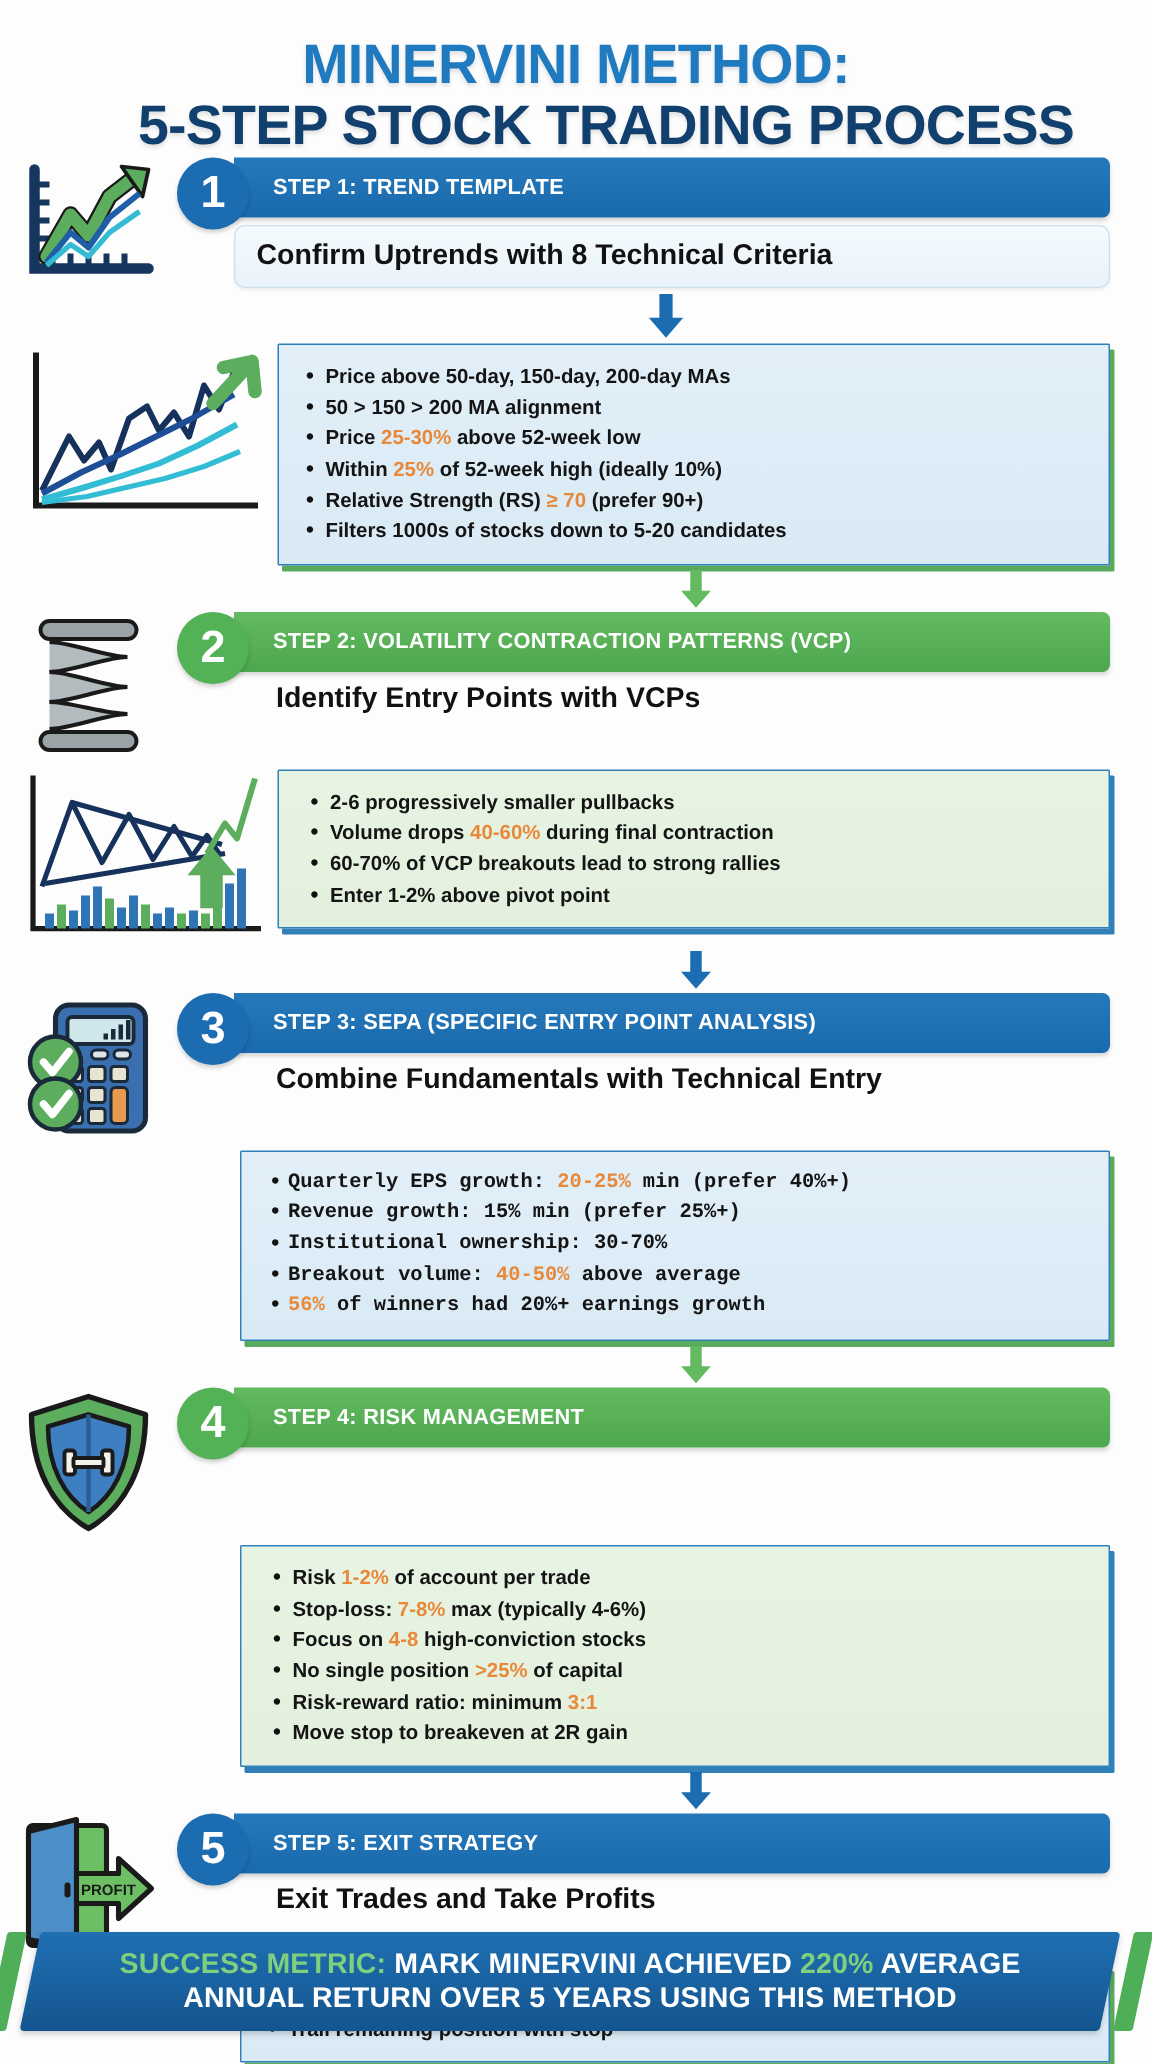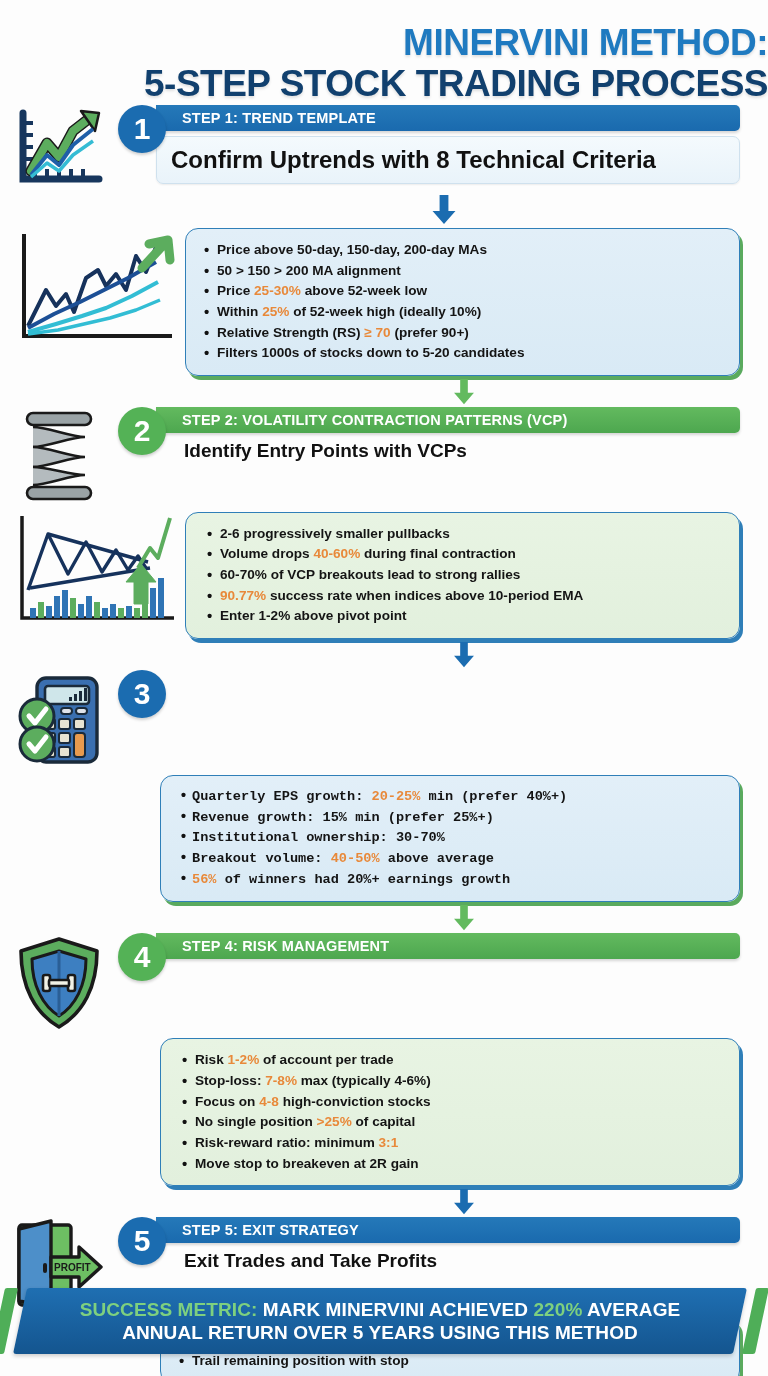--- a/index.html
+++ b/index.html
@@ -6,21 +6,21 @@
   body {
     width: 768px; height: 1376px;
     background: #ffffff;
     font-family: "Liberation Sans", sans-serif;
     overflow: hidden;
     position: relative;
   }
   .page { width: 768px; height: 1376px; position: relative; background: #fdfdfd; }
 
   
-  .title-block { padding-top: 22px; text-align: right; }
+  .title-block { padding-top: 22px; text-align: center; }
   .title-line1 {
     font-size: 37px; font-weight: 800; letter-spacing: -0.5px;
     color: #1f7ac0; line-height: 1.12;
     text-shadow: 0 2px 3px rgba(0,0,0,0.12);
   }
   .title-line2 {
     font-size: 37px; font-weight: 800; letter-spacing: -0.5px;
     color: #11406e; line-height: 1.12;
     text-shadow: 0 2px 3px rgba(0,0,0,0.12);
     padding-left: 40px;
@@ -42,50 +42,50 @@
     display: flex; align-items: center; justify-content: center;
     position: relative; z-index: 4; flex: 0 0 48px;
     box-shadow: 0 2px 3px rgba(0,0,0,0.18);
   }
   .badge.blue { background: #1b6cb0; }
   .badge.green { background: #54b256; }
 
   .hdr-wrap { flex: 1; position: relative; margin-left: -10px; }
 
   .hdr-bar {
-    height: 26px; display: flex; align-items: center;
+    height: 40px; display: flex; align-items: center;
     padding-left: 26px; color: #fff;
     font-size: 14.5px; font-weight: 700; letter-spacing: 0.2px;
     border-radius: 0 5px 5px 0;
     box-shadow: 0 2px 3px rgba(0,0,0,0.16);
     position: relative; z-index: 2;
   }
   .hdr-bar.blue { background: linear-gradient(180deg,#2579b9,#1a6aae); }
   .hdr-bar.green { background: linear-gradient(180deg,#63ba5f,#4da74f); text-align: right; }
 
   .subtitle-box {
     margin-top: 5px;
     background: linear-gradient(180deg,#f4fafd,#e9f3fa);
     border: 1px solid #cfe1ee;
     border-radius: 7px;
     padding: 9px 14px;
-    font-size: 24px; font-weight: 800; color: #111;
+    font-size: 19px; font-weight: 800; color: #111;
     box-shadow: 0 1px 2px rgba(0,0,0,0.07);
   }
   .subtitle-plain {
     margin-top: 7px; padding-left: 28px;
     font-size: 19px; font-weight: 800; color: #111;
   }
 
   
   .body-row { display: flex; align-items: flex-start; }
   .illus-col { width: 185px; min-width: 185px; display: flex; justify-content: center; }
 
   .bullets {
-    flex: 1; border-radius: 13px;
+    flex: 1; border-radius: 1px;
     padding: 11px 16px 11px 18px;
     font-size: 13.6px; font-weight: 700; color: #141414;
     line-height: 1.52;
   }
   .bullets.blue-card {
     background: linear-gradient(180deg,#e2eff8,#d9eaf5);
     border: 1.6px solid #2f7fb8;
     box-shadow: 3px 4px 0 #5aaa5e;
   }
   .bullets.green-card {
@@ -252,21 +252,20 @@
 <rect x="150" y="66" width="6" height="40" fill="#2f74b5"></rect>
 </g>
 <path d="M126 92 L126 70 L118 70 L133 52 L148 70 L140 70 L140 92 Z" fill="#5cad5e" stroke="#5cad5e" stroke-width="1"></path>
 </svg>
           </div>
           <div class="bullets green-card">
             <ul>
               <li><span class="">2-6 progressively smaller pullbacks</span></li>
               <li><span class="">Volume drops </span><span class="hl">40-60%</span><span class=""> during final contraction</span></li>
               <li><span class="">60-70% of VCP breakouts lead to strong rallies</span></li>
-              <li><span class="hl">90.77%</span><span class=""> success rate when indices above 10-period EMA</span></li>
               <li><span class="">Enter 1-2% above pivot point</span></li>
             </ul>
           </div>
         </div>
         <div class="arrow" style="margin:3px 0 2px 0; padding-left:160px;">
           <svg width="26" height="26" viewBox="0 0 28 34">
   <path d="M9 0 H19 V18 H27 L14 33 L1 18 H9 Z" fill="#1b6cb0"></path>
           </svg>
         </div>
       </div>
@@ -298,20 +297,24 @@
 </g>
 <g>
 <circle cx="26" cy="44" r="17" fill="#5cad5e" stroke="#1a2a3a" stroke-width="3"></circle>
 <path d="M18 44 L24 51 L35 37" stroke="#fff" stroke-width="5" fill="none" stroke-linecap="round" stroke-linejoin="round"></path>
 <circle cx="26" cy="72" r="17" fill="#5cad5e" stroke="#1a2a3a" stroke-width="3"></circle>
 <path d="M18 72 L24 79 L35 65" stroke="#fff" stroke-width="5" fill="none" stroke-linecap="round" stroke-linejoin="round"></path>
 </g>
 </svg>
           </div>
     <div class="badge blue">3</div>
+    <div class="hdr-wrap" style="margin-right:28px;">
+      <div class="hdr-bar blue">STEP 3: SEPA (SPECIFIC ENTRY POINT ANALYSIS)</div>
+      <div class="subtitle-plain">Combine Fundamentals with Technical Entry</div>
+    </div>
   </div>
         <div style="height:7px"></div>
         <div class="body-row" style="padding:0 28px 0 160px;font-family:Liberation Mono, monospace;">
           <div class="bullets blue-card">
             <ul>
               <li><span class="">Quarterly EPS growth: </span><span class="hl">20-25%</span><span class=""> min (prefer 40%+)</span></li>
               <li><span class="">Revenue growth: 15% min (prefer 25%+)</span></li>
               <li><span class="">Institutional ownership: 30-70%</span></li>
               <li><span class="">Breakout volume: </span><span class="hl">40-50%</span><span class=""> above average</span></li>
               <li><span class="hl">56%</span><span class=""> of winners had 20%+ earnings growth</span></li>

